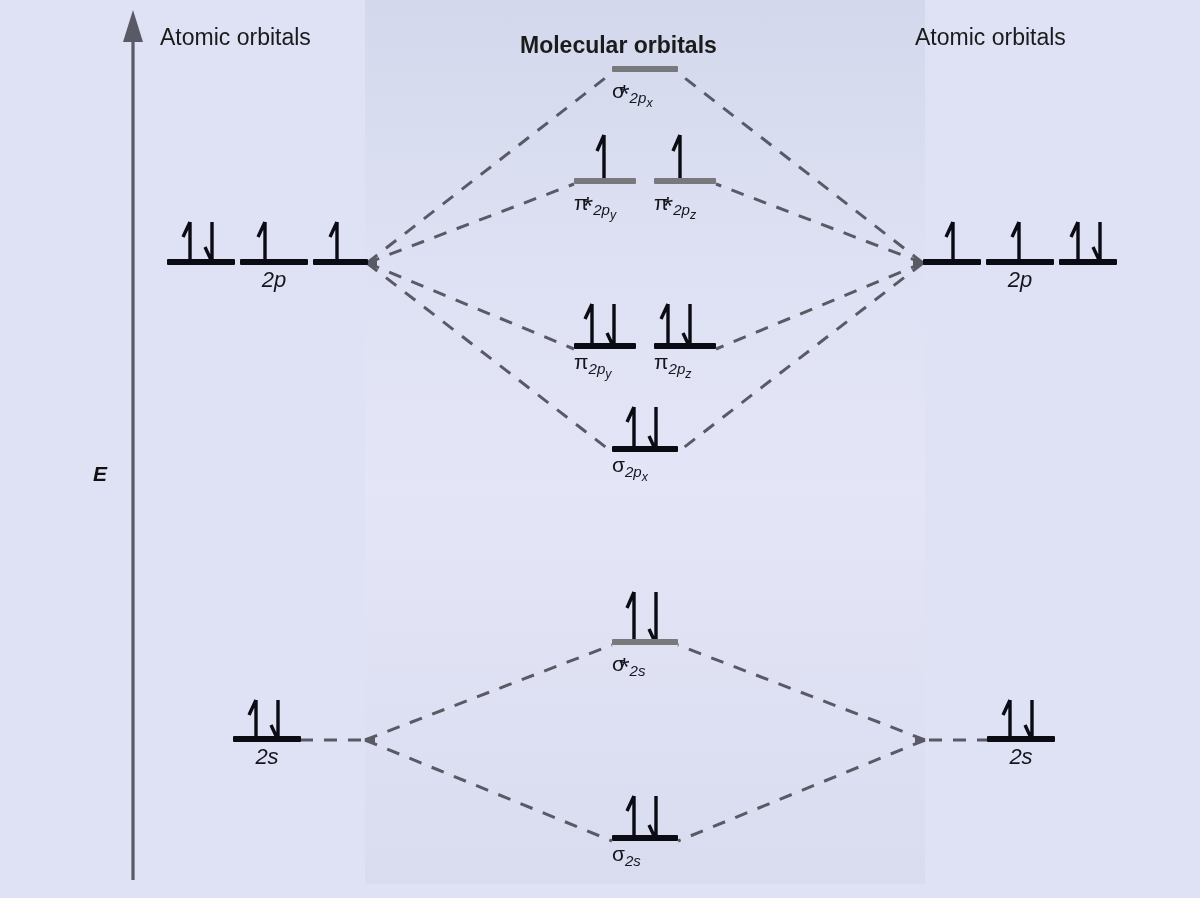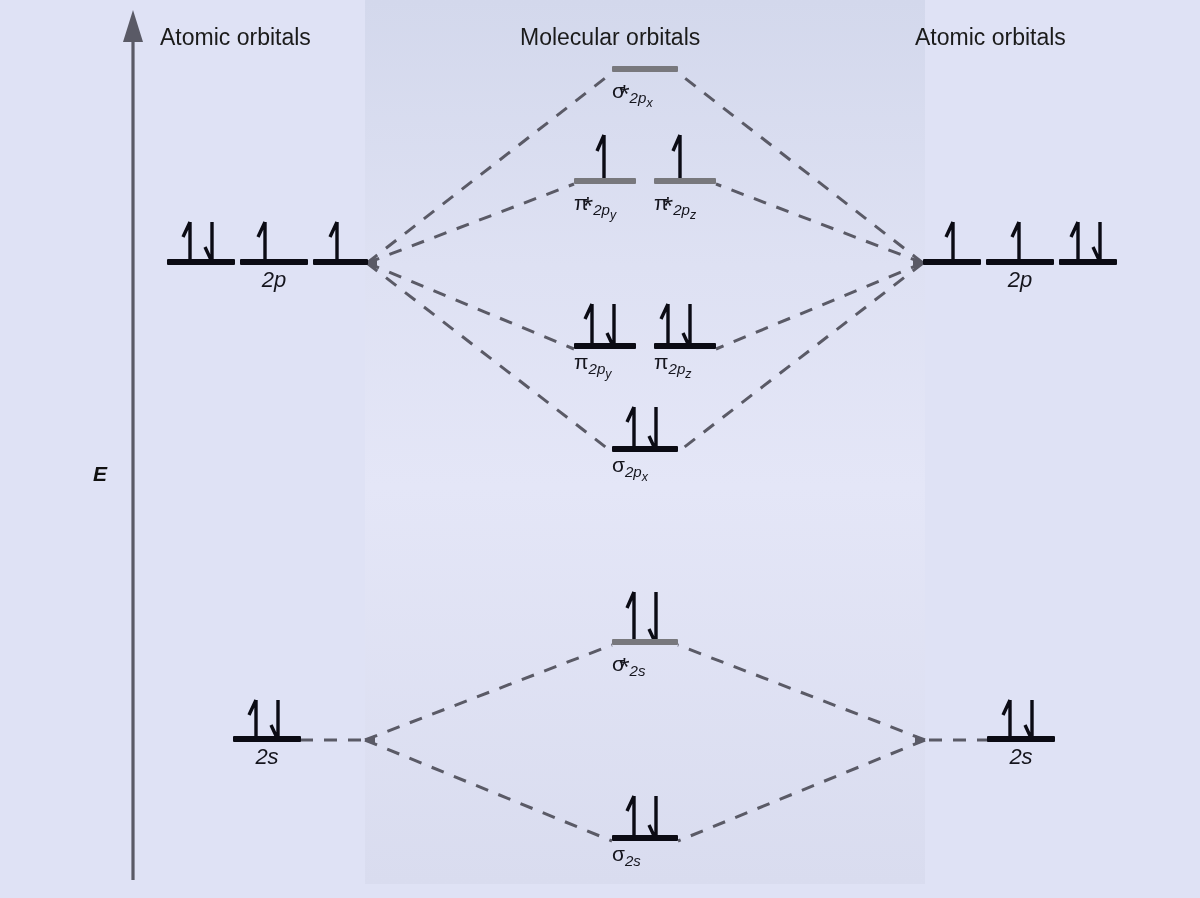--- a/index.html
+++ b/index.html
@@ -34,21 +34,21 @@
     pointer-events: none;
   }
   .col-title {
     position: absolute;
     font-size: 23px;
     color: #1b1b1b;
     white-space: nowrap;
     text-align: left;
   }
   #title-left  { left: 160px; top: 24px; width: 215px; }
-  #title-mid   { left: 520px; top: 24px; width: 250px; }
+  #title-mid   { left: 520px; top: 32px; width: 250px; font-weight: bold; }
   #title-right { left: 915px; top: 24px; width: 215px; }
 
   #energy-label {
     position: absolute;
     left: 93px;
     top: 462px;
     font-size: 21px;
     font-weight: bold;
     font-style: italic;
     color: #111;

